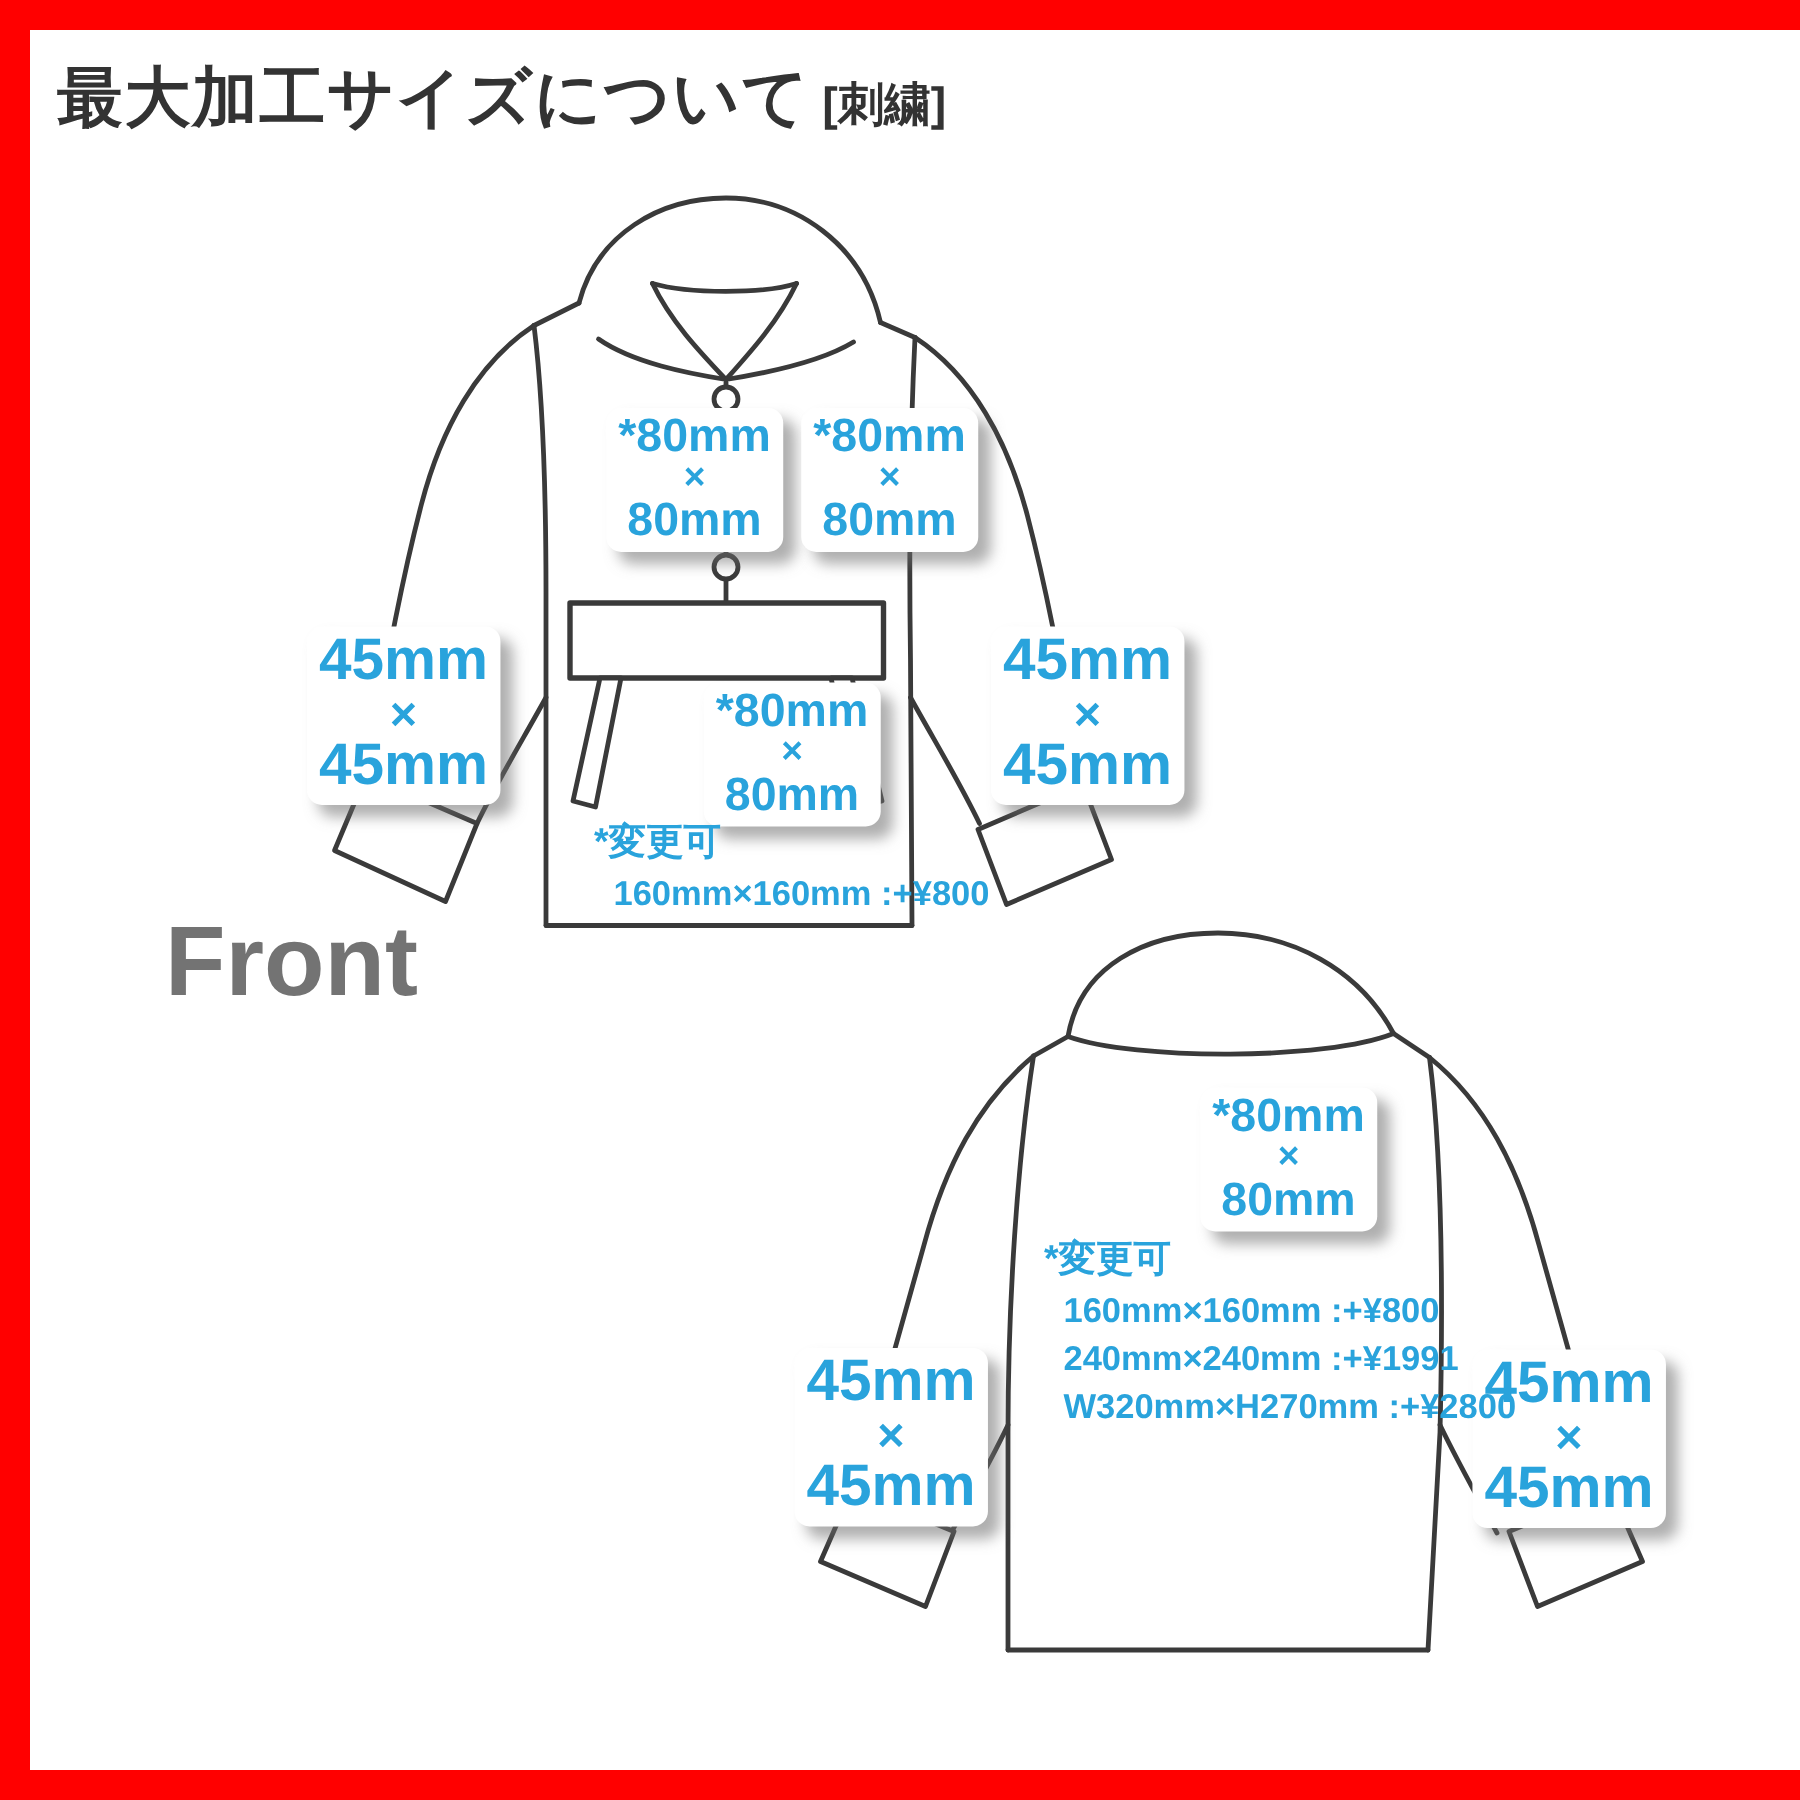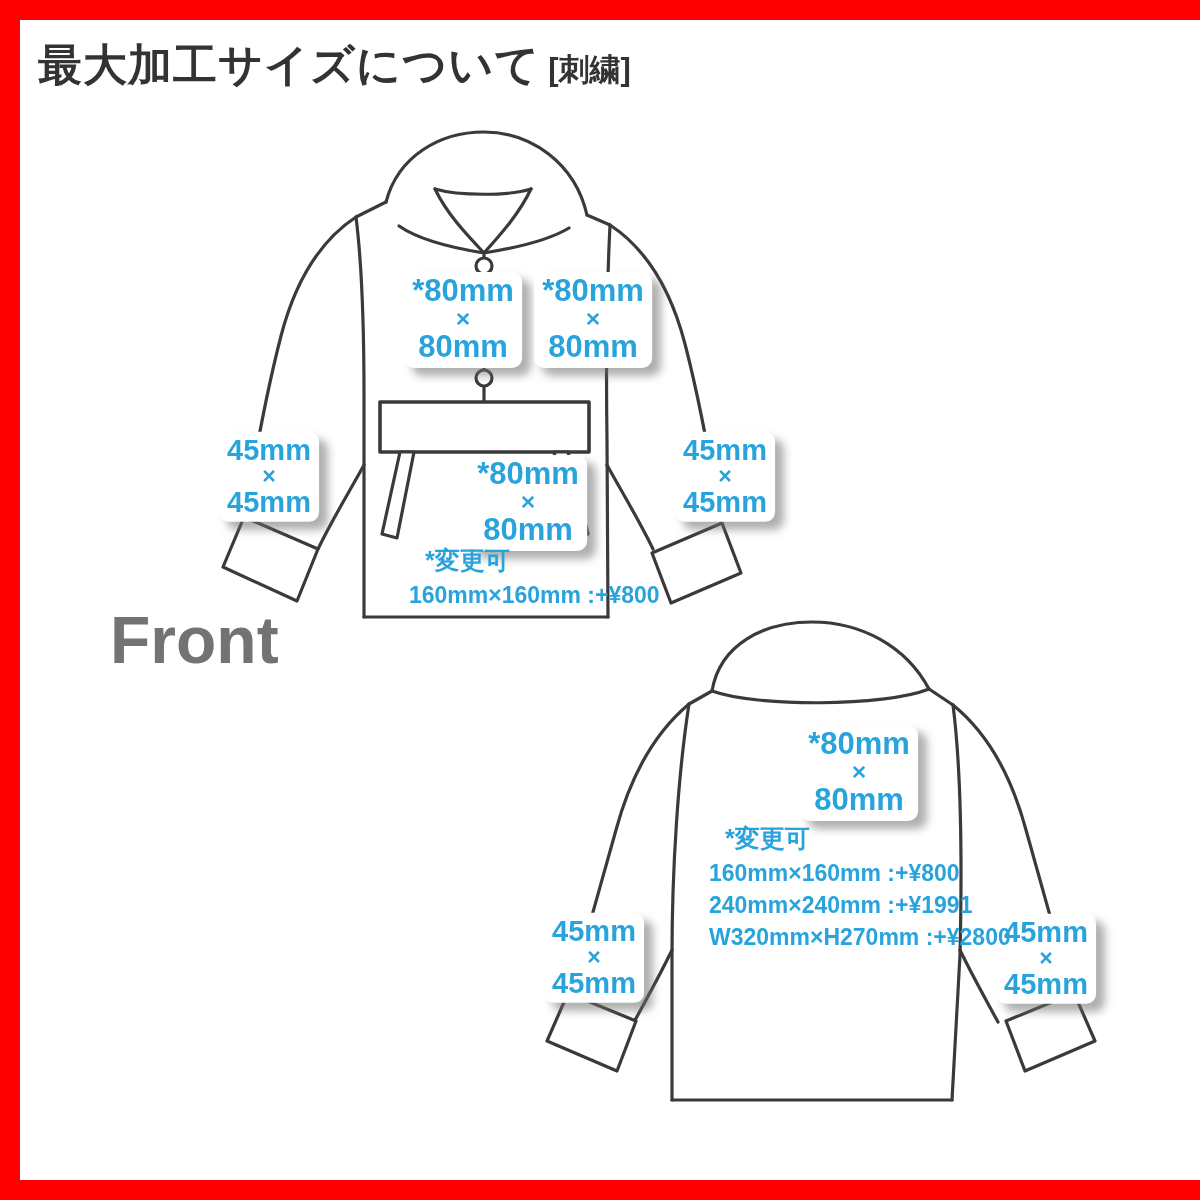--- a/index.html
+++ b/index.html
@@ -15,24 +15,24 @@
   svg.art path,svg.art rect,svg.art circle{stroke:var(--line-dark,#3a3a3a);stroke-width:3.2;fill:none;stroke-linecap:round;stroke-linejoin:round;}
   svg.art .fillw{fill:#ffffff;}
   svg.art .thick{stroke-width:3.6;}
   .size-label{
     position:absolute;transform:translate(-50%,-50%);z-index:10;
     background:#ffffff;border-radius:10px;padding:3px 8px 5px;
     box-shadow:8px 8px 9px rgba(110,110,110,.55);
     color:var(--accent-blue,#29a8dc);font-weight:bold;text-align:center;line-height:1.04;
   }
   .size-label.lg{font-size:31px;margin-left:32px;}
-  .size-label.sm{font-size:29px;}
+  .size-label.sm{font-size:39px;}
   .size-label .lx{font-size:0.8em;line-height:0.95;}
   .note{position:absolute;z-index:10;color:var(--accent-blue,#29a8dc);font-weight:bold;}
-  .note .note-head{font-size:25px;margin-left:29px;}
+  .note .note-head{font-size:25px;}
   .note .note-line{font-size:23px;margin-left:13px;margin-top:5px;letter-spacing:0px;white-space:nowrap;}
   .section-label{position:absolute;z-index:12;font-size:66px;font-weight:bold;color:#737373;letter-spacing:0px;}
 </style>
 </head>
 <body>
 
 <div class="canvas">
 
   <div class="frame"></div>
 

